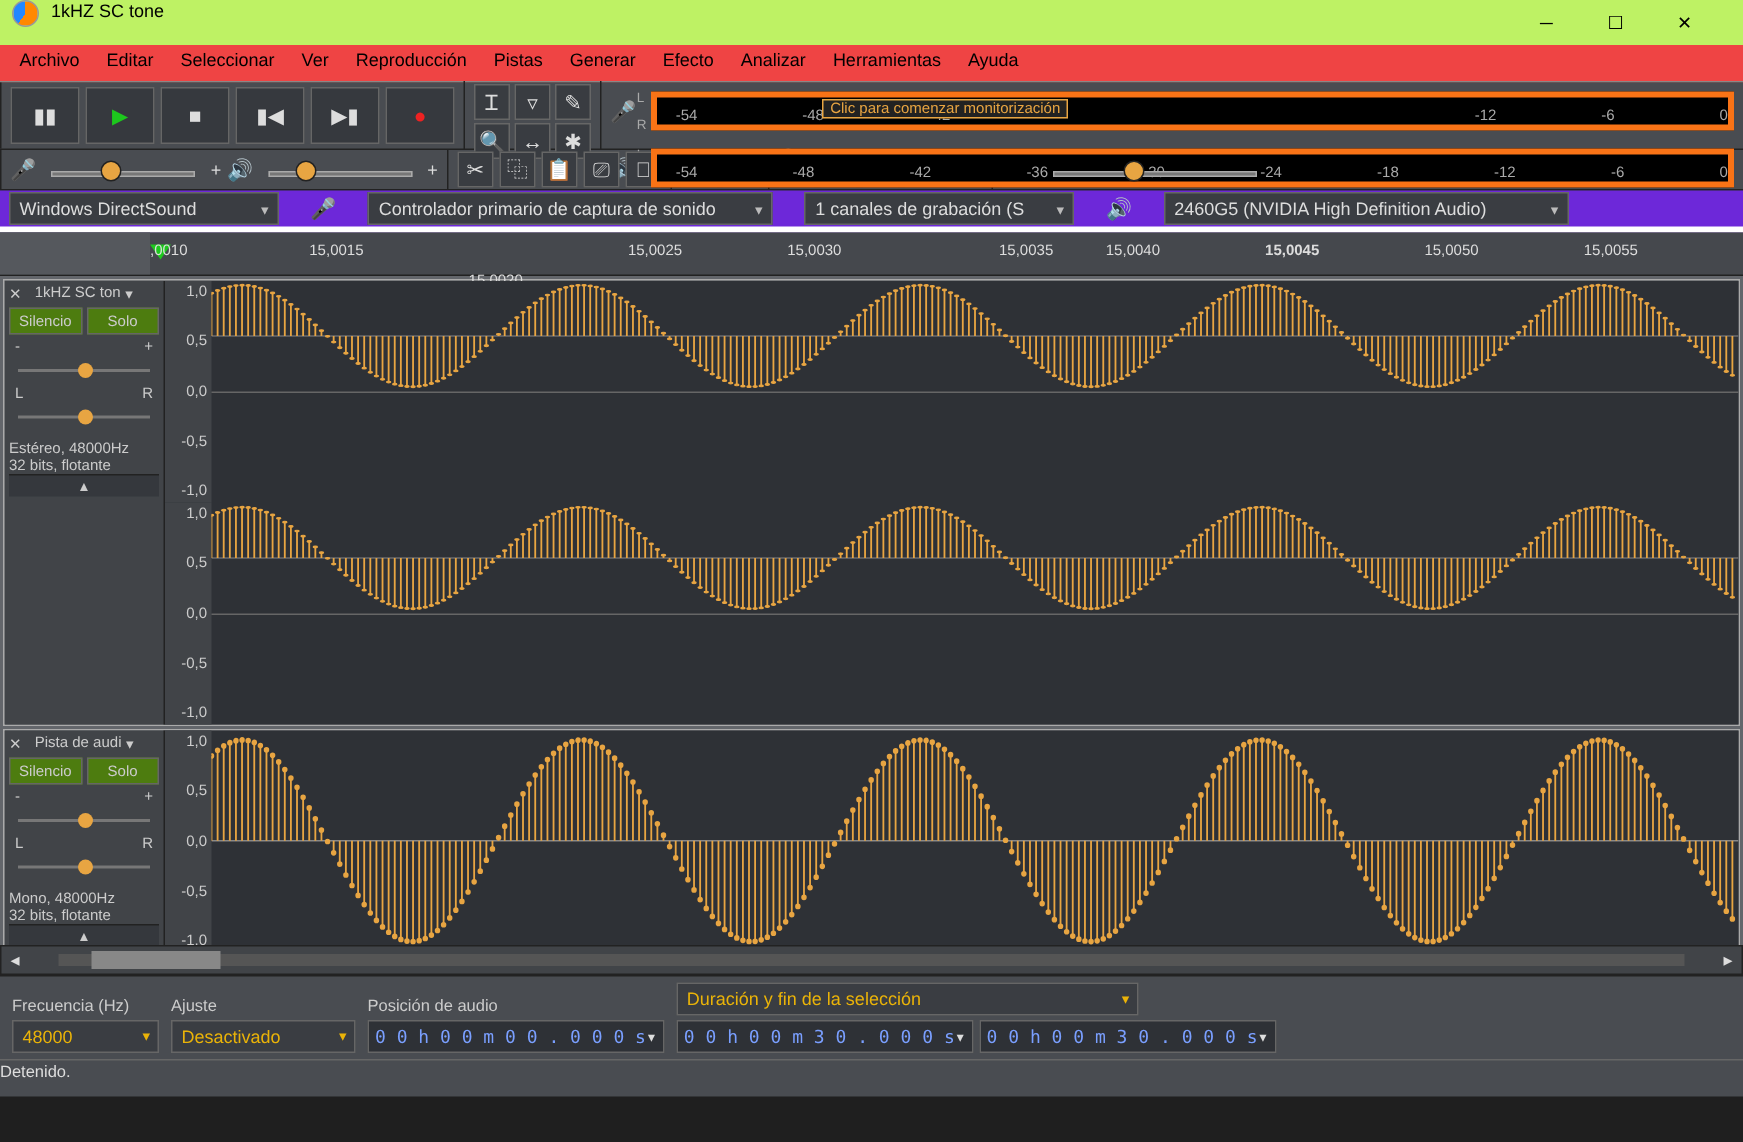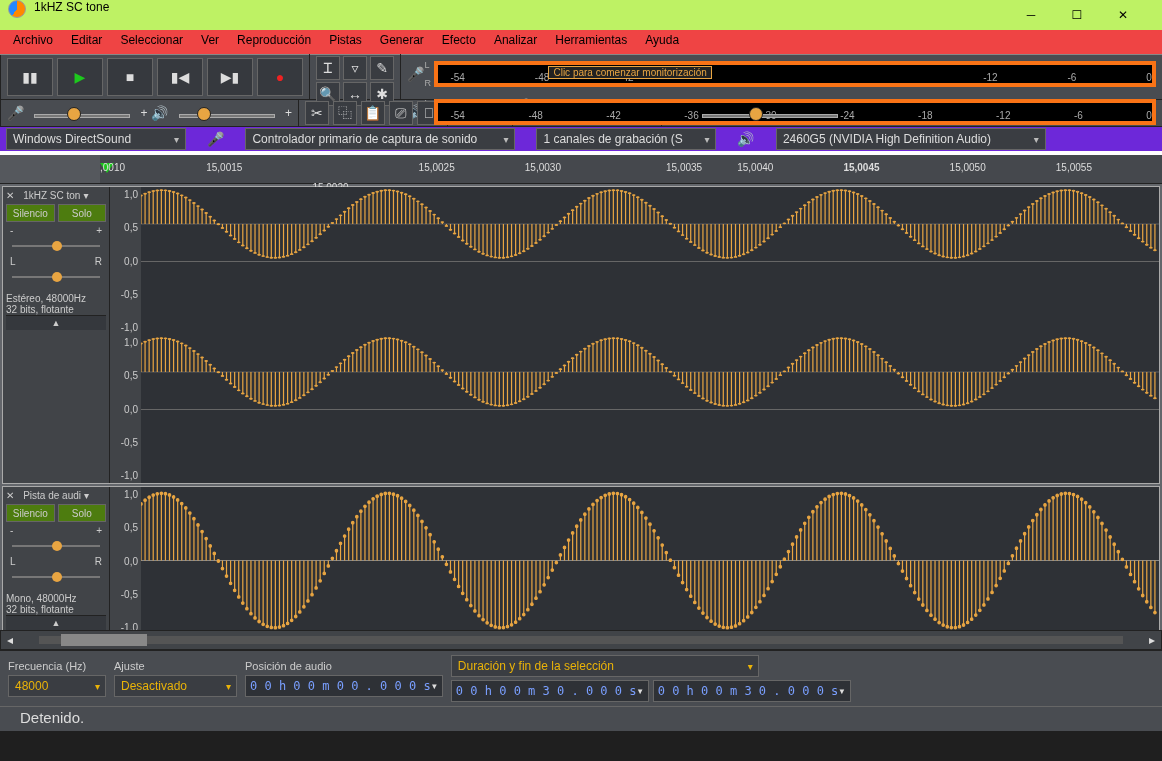--- a/index.html
+++ b/index.html
@@ -41,27 +41,27 @@
 .tpslider .th{position:absolute;top:1px;width:10px;height:10px;border-radius:50%;background:#e8a542}
 .waveview{flex:1;position:relative;background:#2e3136;display:flex}
 .vscale{width:28px;background:#414448;font-size:10px;color:#ccc;display:flex;flex-direction:column;justify-content:space-between;text-align:right;padding:2px 3px 2px 0}
 .waveview.double .channel{height:50%}
 .channel{position:relative;flex:1;border-bottom:1px solid #666}
 .wave-svg{width:100%;height:100%;display:block}
 .hscroll{height:18px;background:#414448;border:1px solid #222;display:flex;align-items:center}
 .hscroll .bar{flex:1;height:8px;background:#555;margin:0 20px;position:relative}
 .hscroll .thumb{position:absolute;left:2%;width:8%;top:-2px;height:12px;background:#888}
 .statuszone{background:#494c51;padding:4px 8px;border-top:1px solid #222}
-.paramrow{display:flex;gap:8px;align-items:center}
+.paramrow{display:flex;gap:8px;align-items:flex-end}
 .paramgrp{display:flex;flex-direction:column;gap:3px}
 .paramgrp .lbl{font-size:11px;color:#ccc}
 .numbox{height:20px;border:1px solid #666;background:#2e3136;color:#7a9fff;font-family:monospace;font-size:12px;display:flex;align-items:center;padding:0 4px}
 .combo2{height:20px;border:1px solid #666;background:#3a3d42;color:#eab308;padding:0 20px 0 6px;display:flex;align-items:center;position:relative}
 .combo2 .chev{position:absolute;right:5px;font-size:10px}
-.statusbar{height:20px;background:#494c51;border-top:1px solid #666;padding:2px 20px;font-size:15px;color:#ddd}
+.statusbar{height:20px;background:#494c51;border-top:1px solid #666;padding:2px 0;font-size:11px;color:#ddd}
 .icon{font-size:14px;line-height:1}
 .collapse-bar{height:14px;background:#35383d;display:flex;align-items:center;justify-content:center;border-top:1px solid #222;font-size:9px}
 .lr-col{width:10px;height:36px;display:flex;flex-direction:column;justify-content:space-around;font-size:9px;color:#aaa}
 </style>
 </head>
 <body>
 
 <div class="titlebar">
   <div class="logo"></div>
   <span>1kHZ SC tone</span>

